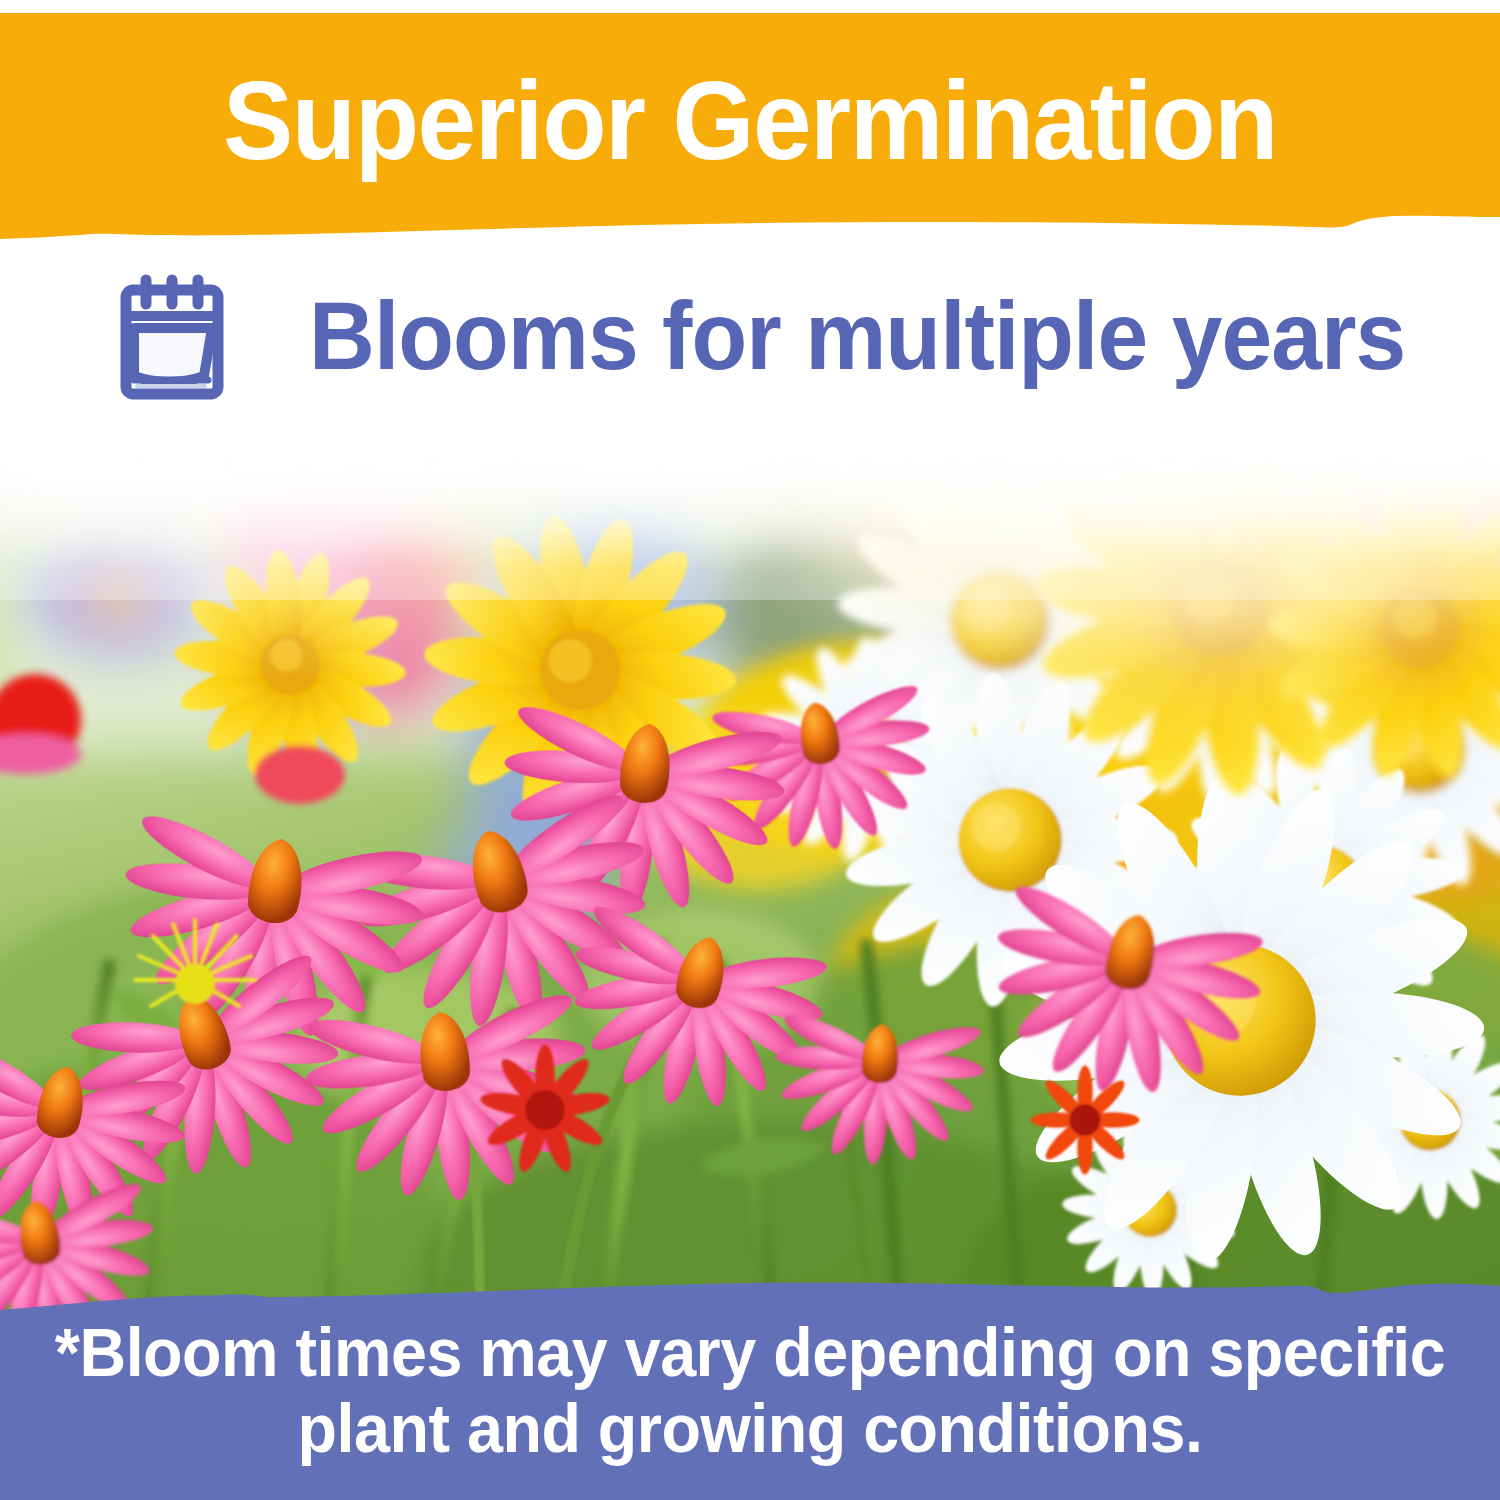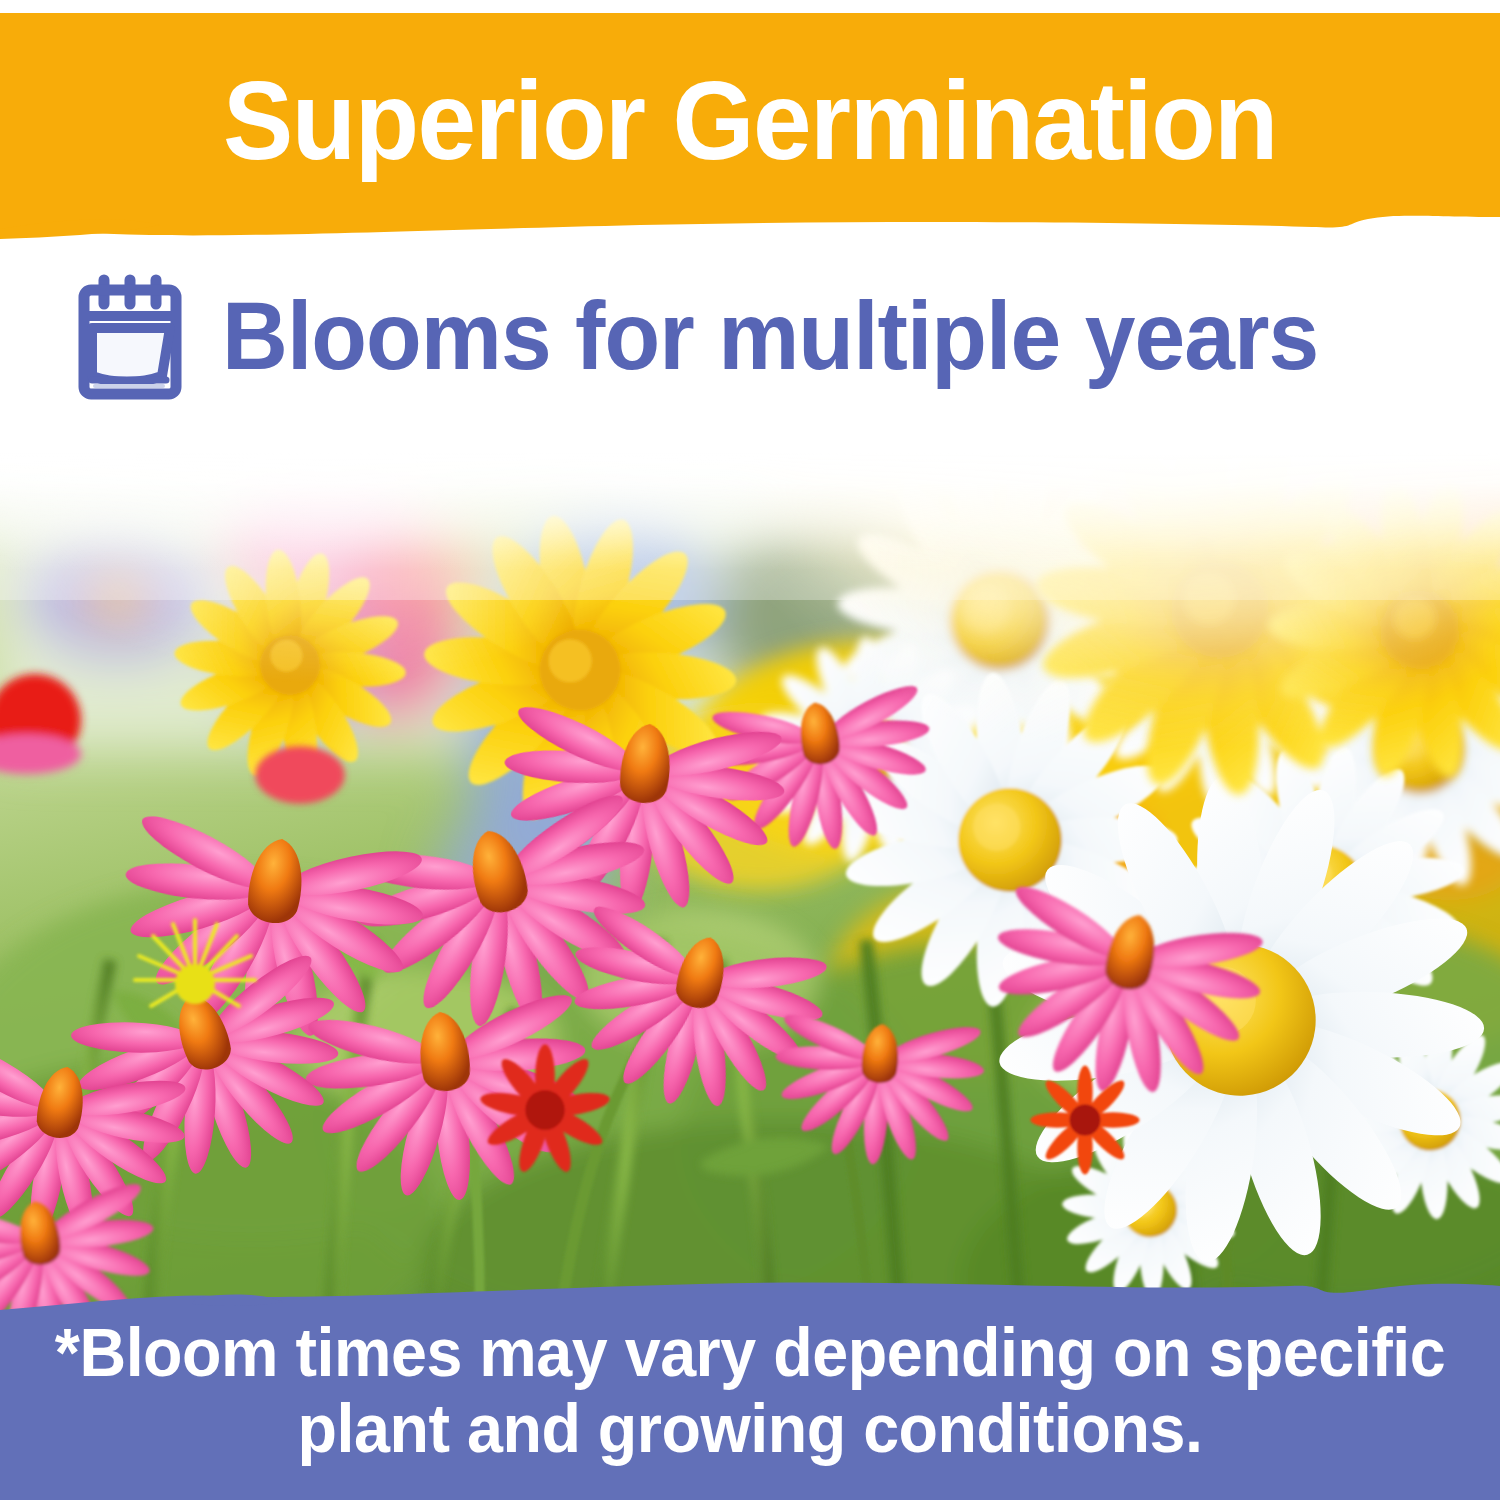--- a/index.html
+++ b/index.html
@@ -53,24 +53,25 @@
 
   
   .subhead {
     position: absolute;
     left: 0; top: 232px;
     width: 1500px;
     height: 208px;
     display: flex;
     align-items: center;
     justify-content: flex-start;
-    padding-left: 62px;
+    padding-left: 104px;
     box-sizing: border-box;
     z-index: 4;
     background: transparent;
+    gap: 45px;
   }
   .cal-icon {
     width: 136px;
     height: 136px;
     flex: 0 0 136px;
     margin-right: 24px;
     display: block;
   }
   .subhead-text {
     color: #5765B5;

